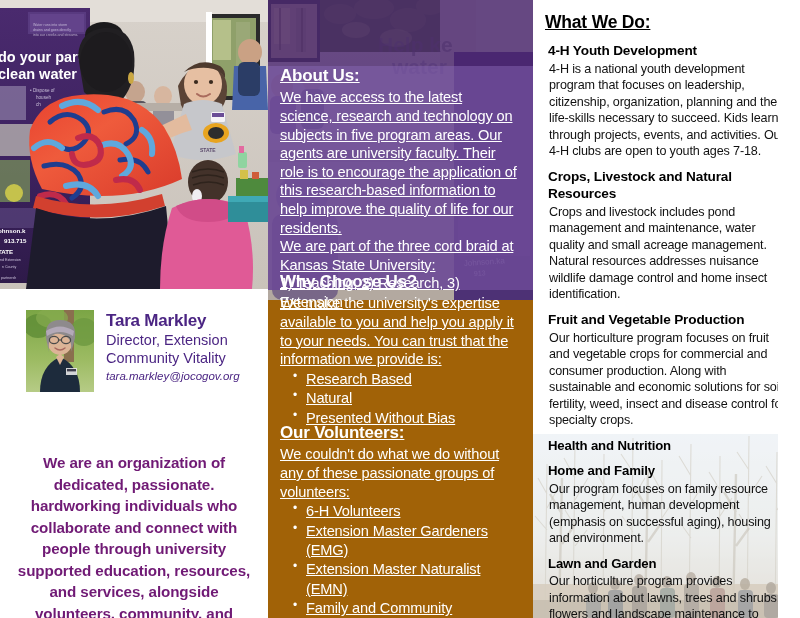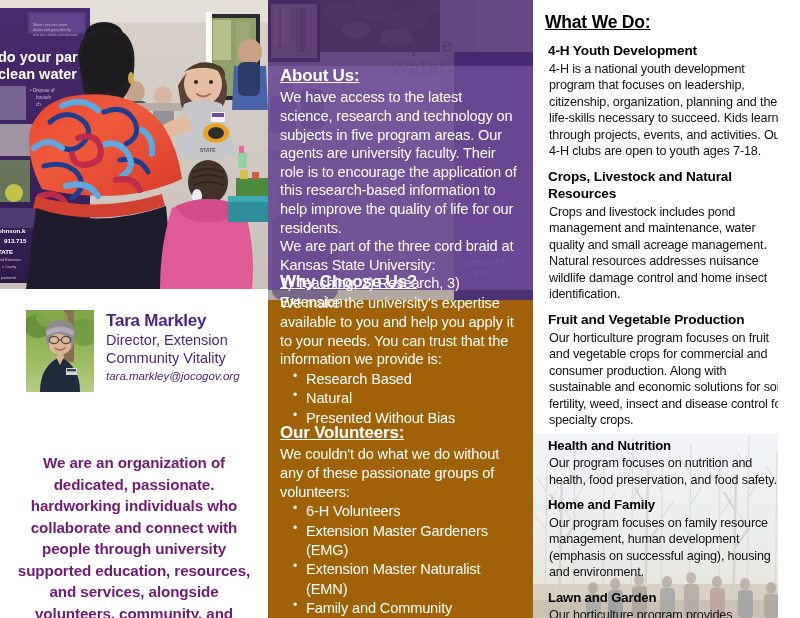--- a/index.html
+++ b/index.html
@@ -128,21 +128,21 @@
     height: 224px;
     background: rgba(107, 73, 150, 0.90);
   }
   .center-body {
     position: absolute;
     left: 0; top: 0;
     width: 265px;
     padding: 0;
     color: #ffffff;
   }
-  .c-inner { padding: 0 16px 0 12px; }
+  .c-inner { padding: 0 16px 0 12px; text-decoration: underline; }
   .c-h {
     font-size: 17px;
     font-weight: bold;
     text-decoration: underline;
     line-height: 1.2;
     margin: 0 0 2px 0;
     letter-spacing: -0.2px;
   }
   .c-p {
     font-size: 14.6px;
@@ -608,21 +608,20 @@
         <p class="r-p">Crops and livestock includes pond management and maintenance, water quality and small acreage management. Natural resources addresses nuisance wildlife damage control and home insect identification.</p>
       </div>
 
       <div class="r-sec">
         <div class="r-h">Fruit and Vegetable Production</div>
         <p class="r-p">Our horticulture program focuses on fruit and vegetable crops for commercial and consumer production. Along with sustainable and economic solutions for soil fertility, weed, insect and disease control for specialty crops.</p>
       </div>
 
       <div class="r-sec">
         <div class="r-h r-h-sm">Health and Nutrition</div>
-        <p class="r-p">Our program focuses on nutrition and health, food preservation, and food safety.</p>
       </div>
 
       <div class="r-sec">
         <div class="r-h r-h-sm">Home and Family</div>
         <p class="r-p">Our program focuses on family resource management, human development (emphasis on successful aging), housing and environment.</p>
       </div>
 
       <div class="r-sec">
         <div class="r-h r-h-sm">Lawn and Garden</div>
         <p class="r-p">Our horticulture program provides information about lawns, trees and shrubs, flowers and landscape maintenance to homeowners, lawn services and nurseries.</p>

